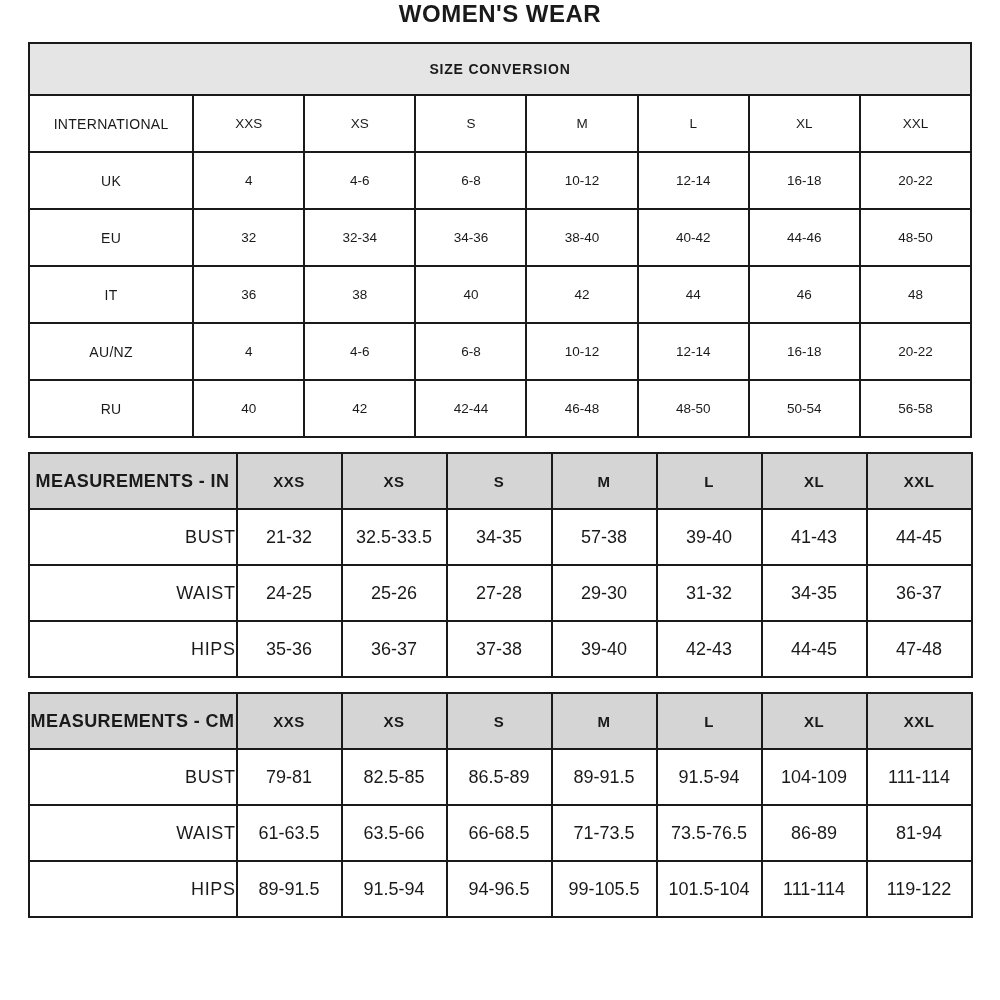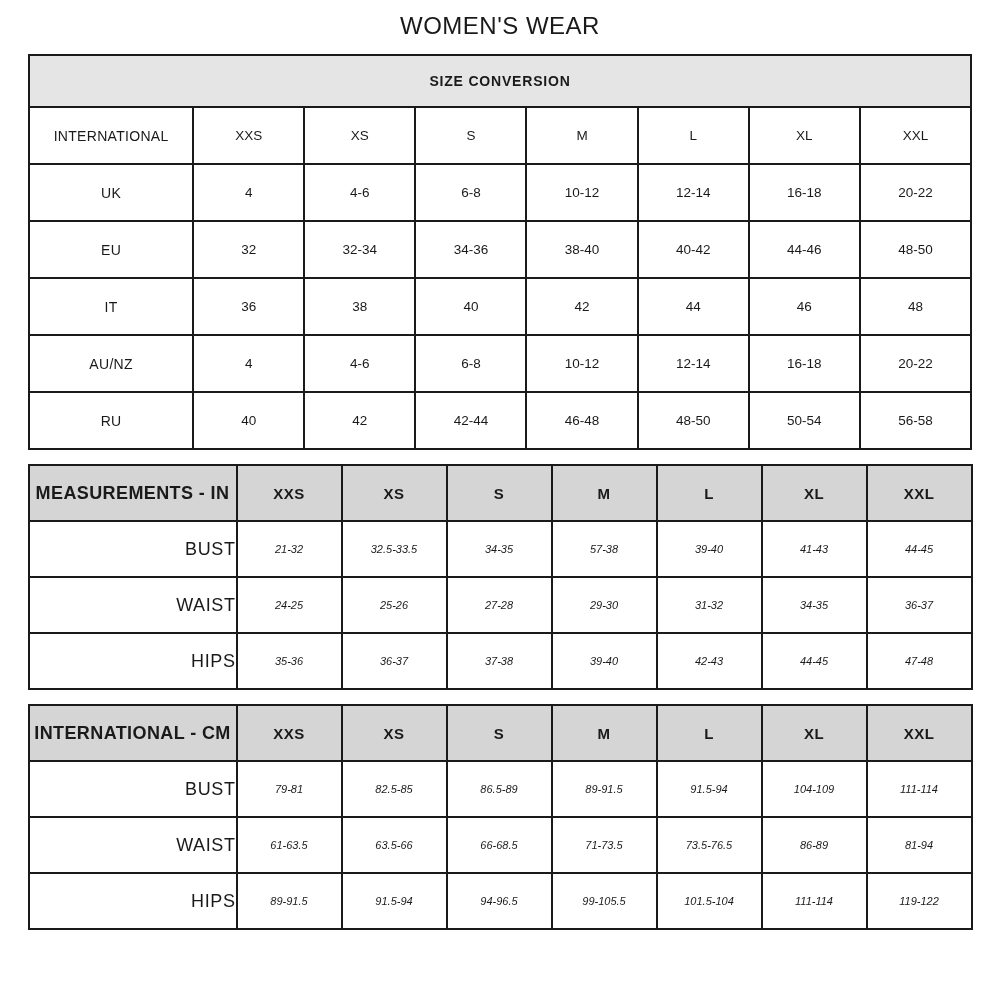--- a/index.html
+++ b/index.html
@@ -16,22 +16,22 @@
     width: 1000px;
     height: 1000px;
     position: relative;
     padding: 0;
     background: #ffffff;
   }
   .title {
     text-align: center;
     font-size: 24px;
     letter-spacing: 0.5px;
-    font-weight: 400;
-    padding-top: 12px;
+    font-weight: 700;
+    padding-top: 0;
     padding-bottom: 14px;
     color: #1a1a1a;
   }
 
   table {
     border-collapse: collapse;
     table-layout: fixed;
     width: 944px;
     margin: 0 auto;
     background: #ffffff;
@@ -79,22 +79,21 @@
     letter-spacing: 0.5px;
     height: 56px;
   }
 
   .meas .rowlabel {
     font-size: 18px;
     letter-spacing: 0.6px;
     text-align: right;
   }
   .meas .val {
-    font-size: 11px;
-    font-style: italic;
+    font-size: 18px;
   }
   .meas td { height: 56px; }
 
   
   .conv col.c0 { width: 164px; }
   .conv col.cx { width: 111px; }
 
   
   .meas col.m0 { width: 208px; }
   .meas col.mx { width: 105px; }
@@ -245,21 +244,21 @@
         <col class="mx">
         <col class="mx">
         <col class="mx">
         <col class="mx">
         <col class="mx">
         <col class="mx">
         <col class="mx">
     </colgroup>
     <tbody>
       <tr>
-        <td class="hdr-label">INTERNATIONAL - CM</td>
+        <td class="hdr-label">MEASUREMENTS - CM</td>
         <td class="hdr-size">XXS</td>
         <td class="hdr-size">XS</td>
         <td class="hdr-size">S</td>
         <td class="hdr-size">M</td>
         <td class="hdr-size">L</td>
         <td class="hdr-size">XL</td>
         <td class="hdr-size">XXL</td>
       </tr>
       <tr>
         <td class="rowlabel">BUST</td>

